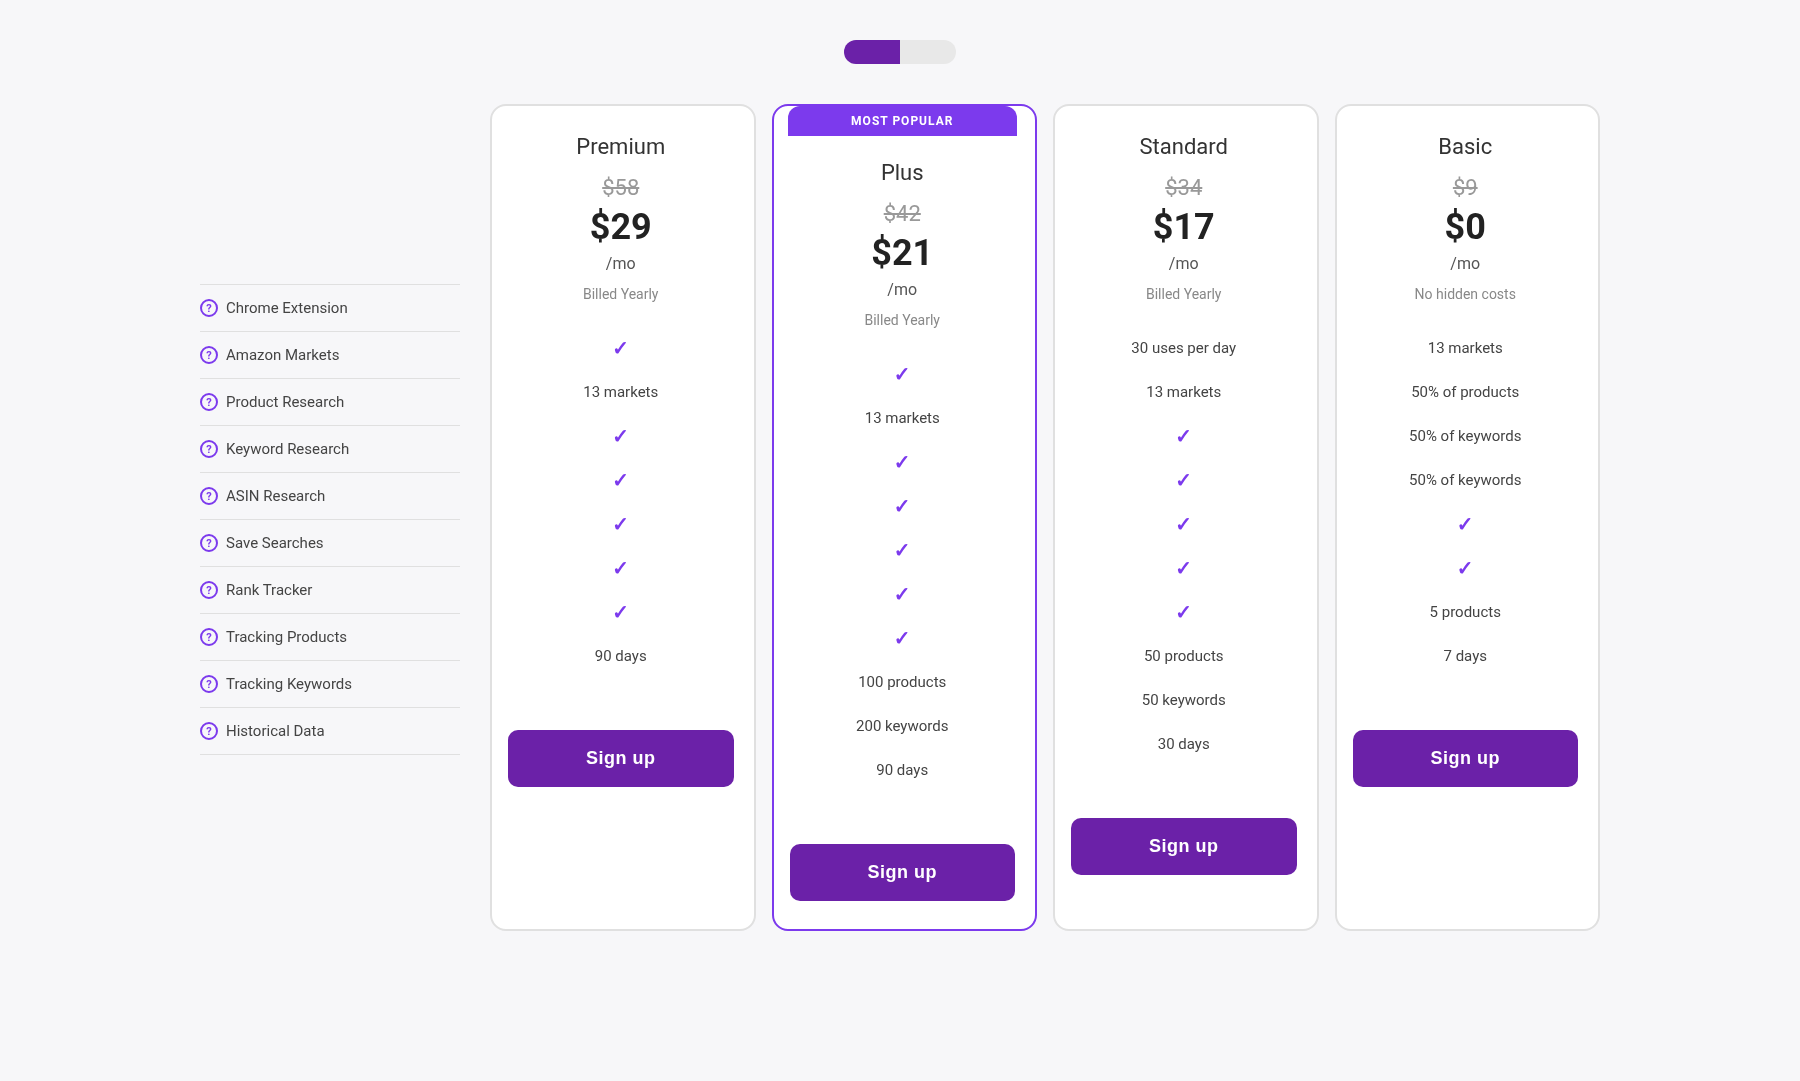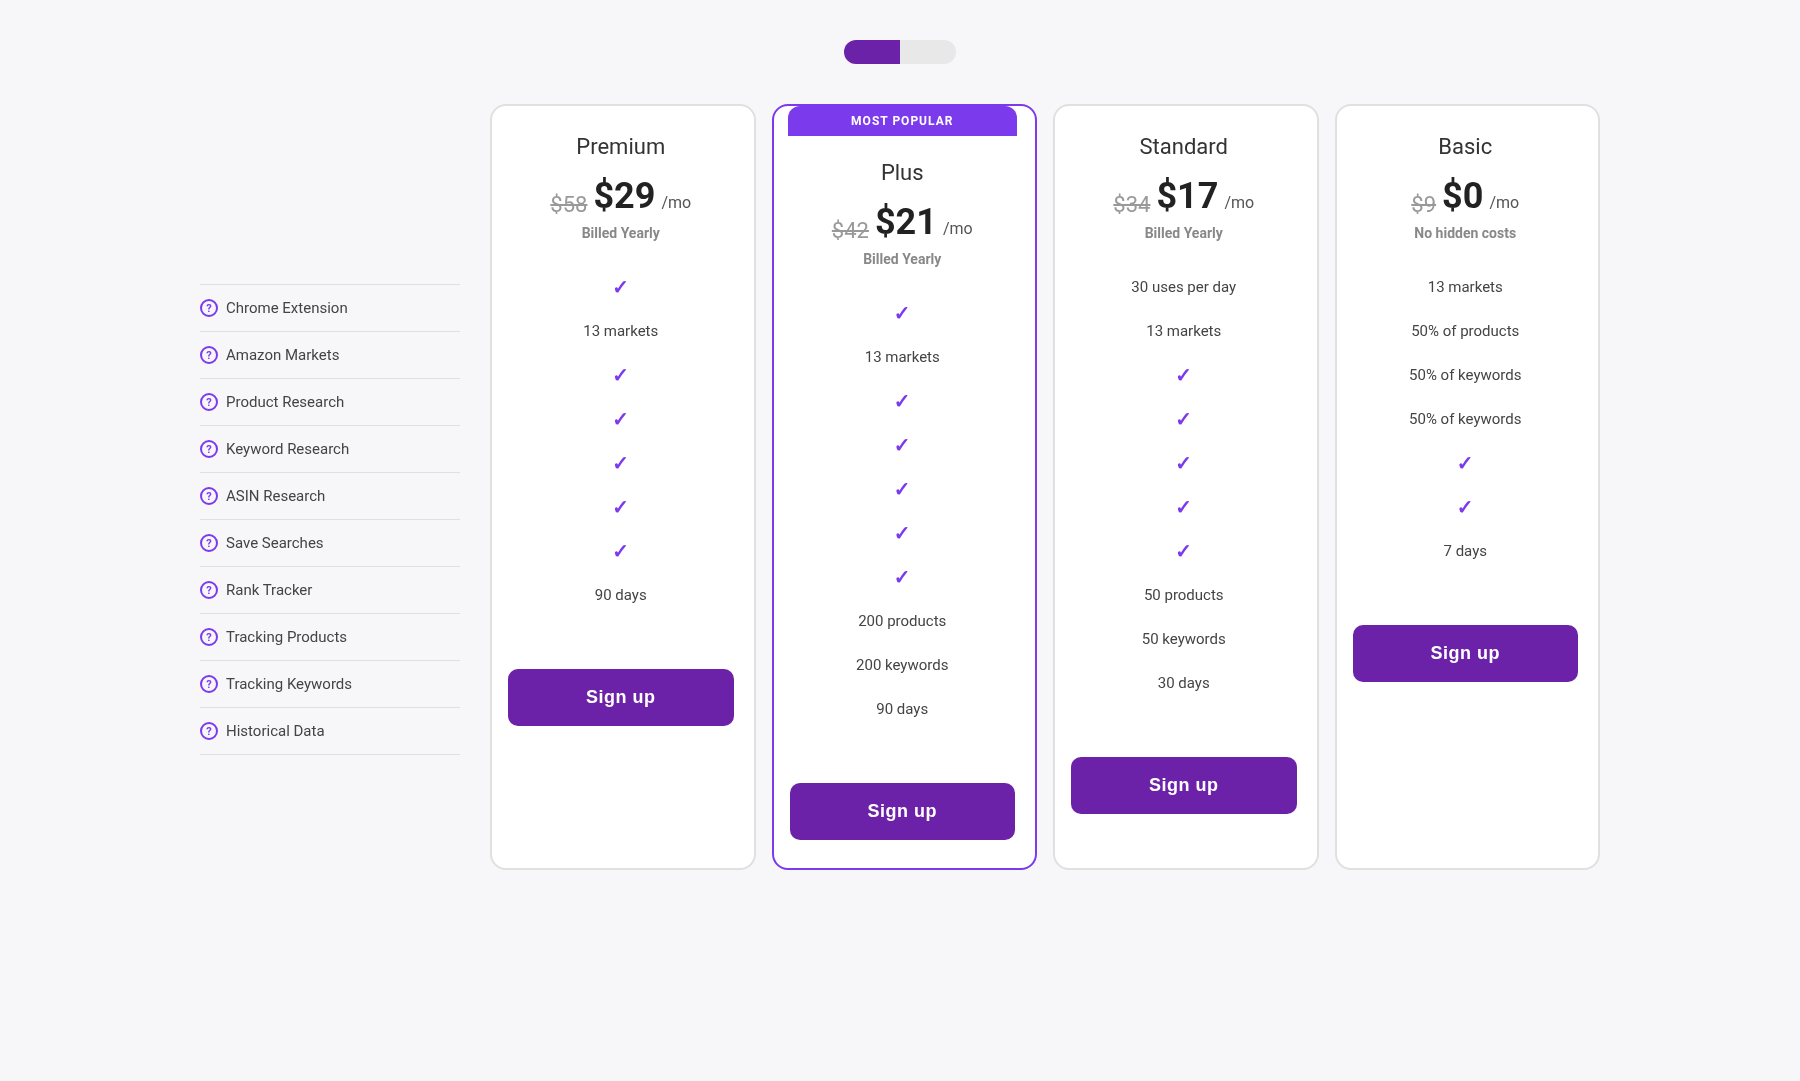--- a/index.html
+++ b/index.html
@@ -125,23 +125,24 @@
 
     .plan-name {
       font-size: 22px;
       font-weight: 400;
       color: #333;
       margin-bottom: 16px;
     }
 
     .plan-price {
       display: flex;
-      align-items: flex-end;
+      align-items: center;
       gap: 6px;
       margin-bottom: 8px;
+      flex-direction: column;
     }
 
     .price-old {
       text-decoration: line-through;
       color: #999;
       font-size: 22px;
     }
 
     .price-new {
       font-size: 36px;
@@ -152,21 +153,20 @@
     .price-period {
       font-size: 16px;
       color: #555;
       margin-bottom: 5px;
     }
 
     .billing-note {
       font-size: 14px;
       color: #888;
       margin-bottom: 24px;
-      font-weight: bold;
     }
 
     .plan-features {
       width: 100%;
       display: flex;
       flex-direction: column;
       align-items: center;
       gap: 0;
     }
 
@@ -311,21 +311,21 @@
           </div>
           <div class="feature-row">
             <span class="checkmark">✓</span>
           </div>
           <div class="feature-row">
             <span class="checkmark">✓</span>
           </div>
           <div class="feature-row">
             <span class="checkmark">✓</span>
           </div>
-          <div class="feature-row">200 products</div>
+          <div class="feature-row">100 products</div>
           <div class="feature-row">200 keywords</div>
           <div class="feature-row">90 days</div>
         </div>
         <button class="sign-up-btn">Sign up</button>
       </div>
       <div class="plan-card">
         <div class="plan-name">Standard</div>
         <div class="plan-price">
           <span class="price-old">$34</span>
           <span class="price-new">$17</span>
@@ -368,18 +368,19 @@
           <div class="feature-row">13 markets</div>
           <div class="feature-row">50% of products</div>
           <div class="feature-row">50% of keywords</div>
           <div class="feature-row">50% of keywords</div>
           <div class="feature-row">
             <span class="checkmark">✓</span>
           </div>
           <div class="feature-row">
             <span class="checkmark">✓</span>
           </div>
+          <div class="feature-row">5 products</div>
           <div class="feature-row">7 days</div>
         </div>
         <button class="sign-up-btn">Sign up</button>
       </div>
     </div>
 </div>
 
 </body></html>

